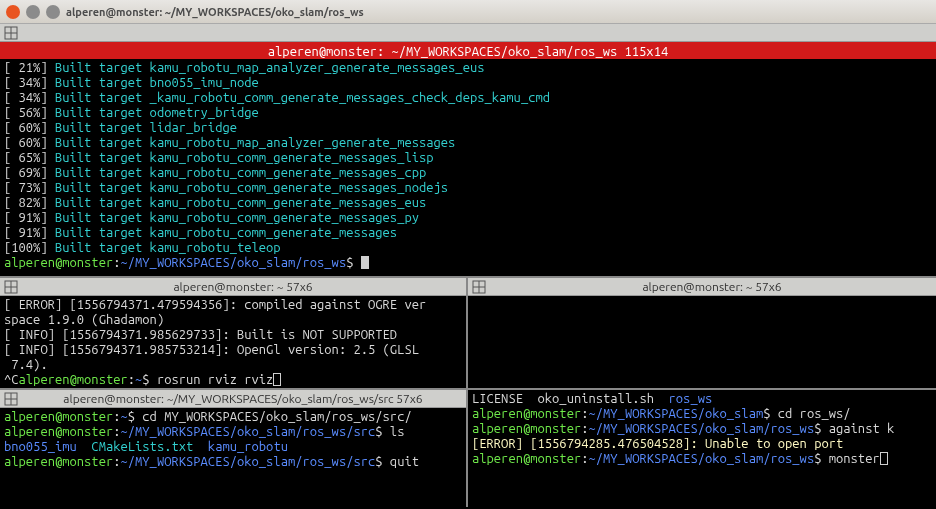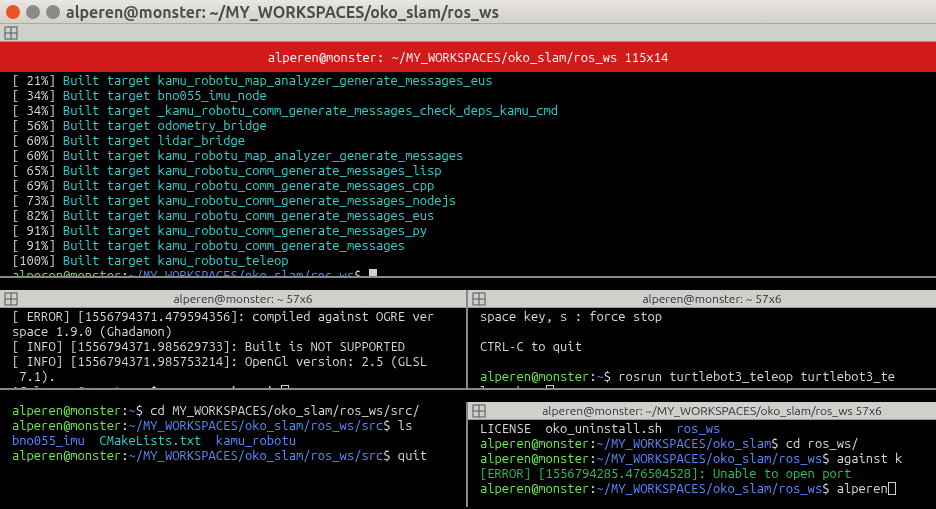--- a/index.html
+++ b/index.html
@@ -19,21 +19,21 @@
   flex-direction: column;
 }
 .titlebar {
   height: 24px;
   background: linear-gradient(#e8e6e3, #d4d0c8);
   display: flex;
   align-items: center;
   padding: 0 6px;
   border-bottom: 1px solid #aaa;
   font-family: "Ubuntu", sans-serif;
-  font-size: 16px;
+  font-size: 11px;
   color: #4c4c4c;
   font-weight: bold;
 }
 .win-btn {
   width: 14px; height: 14px;
   border-radius: 50%;
   margin-right: 6px;
   display:inline-block;
 }
 .btn-close { background: #e95420; }
@@ -62,68 +62,67 @@
 }
 .pane {
   background: #000;
   color: #cfcfcf;
   overflow: hidden;
   display: flex;
   flex-direction: column;
 }
 .pane-half {
   width: 50%;
-  margin-top: 12px;
 }
 .pane-left { border-right: 2px solid #888; }
 .pane-header {
   background: #cfcfcc;
   color: #303030;
   font-family: "Ubuntu", sans-serif;
   font-size: 12px;
   height: 18px;
   display: flex;
   align-items: center;
   padding: 0 4px;
   border-bottom: 1px solid #999;
 }
 .pane-header-red {
   background: #d11a1a;
   color: #fff;
   font-family: "Ubuntu Mono", monospace;
   font-size: 13px;
-  height: 30px;
+  height: 17px;
   display: flex;
   align-items: center;
   justify-content: center;
 }
 .split-icon {
   width: 14px; height: 14px;
   margin-right: 6px;
   display: inline-flex;
 }
 .split-icon svg { width:14px; height:14px; }
 .pane-title {
   flex: 1;
   text-align: center;
   white-space: nowrap;
   overflow: hidden;
 }
 .term {
   flex: 1;
-  padding: 1px 4px 0 12px;
+  padding: 1px 4px 0 4px;
   line-height: 15px;
   white-space: pre;
   color: #d8d8d8;
   overflow: hidden;
 }
 .cyan { color: #33d0d0; }
 .green { color: #6fe84a; }
 .blue { color: #5a8cff; }
-.red-err { color: #22c55e; }
+.red-err { color: #fef9c3; }
 .cursor {
   display: inline-block;
   width: 8px;
   height: 13px;
   background: #cfcfcf;
   border: 1px solid #cfcfcf;
   vertical-align: text-bottom;
 }
 .cursor-hollow {
   display:inline-block; width:8px; height:13px;
@@ -184,68 +183,62 @@
                 <line x1="7" y1="1" x2="7" y2="13" stroke="#555"></line>
                 <line x1="1" y1="7" x2="13" y2="7" stroke="#555"></line>
               </svg>
             </span>
           <span class="pane-title">alperen@monster: ~ 57x6</span>
         </div>
         <div class="term"><span>[ ERROR] [1556794371.479594356]: compiled against OGRE ver</span>
 <span>space 1.9.0 (Ghadamon)</span>
 <span>[ INFO] [1556794371.985629733]: Built is NOT SUPPORTED</span>
 <span>[ INFO] [1556794371.985753214]: OpenGl version: 2.5 (GLSL</span>
-<span> 7.1).</span>
+<span> 7.4).</span>
 <span>^C</span><span><span class="green">alperen@monster</span>:<span class="blue">~</span>$ </span><span>rosrun rviz rviz</span><span class="cursor-hollow"></span></div>
       </div>
 
       <div class="pane pane-half">
         <div class="pane-header">
           <span class="split-icon">
               <svg viewBox="0 0 14 14">
                 <rect x="1" y="1" width="12" height="12" fill="none" stroke="#555"></rect>
                 <line x1="7" y1="1" x2="7" y2="13" stroke="#555"></line>
                 <line x1="1" y1="7" x2="13" y2="7" stroke="#555"></line>
               </svg>
             </span>
           <span class="pane-title">alperen@monster: ~ 57x6</span>
         </div>
-        <div class="term"><span>space key, s : force stop</span>
-<span></span>
-<span>CTRL-C to quit</span>
-<span></span>
-<span><span class="green">alperen@monster</span>:<span class="blue">~</span>$ </span><span>rosrun turtlebot3_teleop turtlebot3_te</span>
-<span>leop_key </span><span class="cursor-hollow"></span></div>
       </div>
 
     </div>
 
     <div class="bot-row">
 
       <div class="pane pane-half pane-left">
-        <div class="term"><span><span class="green">alperen@monster</span>:<span class="blue">~</span>$ </span><span>cd MY_WORKSPACES/oko_slam/ros_ws/src/</span>
-<span><span class="green">alperen@monster</span>:<span class="blue">~/MY_WORKSPACES/oko_slam/ros_ws/src</span>$ </span><span>ls</span>
-<span><span class="blue">bno055_imu</span><span class="cyan">  CMakeLists.txt  </span><span class="blue">kamu_robotu</span></span>
-<span><span class="green">alperen@monster</span>:<span class="blue">~/MY_WORKSPACES/oko_slam/ros_ws/src</span>$ </span><span>quit</span></div>
-      </div>
-
-      <div class="pane pane-half">
         <div class="pane-header">
           <span class="split-icon">
               <svg viewBox="0 0 14 14">
                 <rect x="1" y="1" width="12" height="12" fill="none" stroke="#555"></rect>
                 <line x1="7" y1="1" x2="7" y2="13" stroke="#555"></line>
                 <line x1="1" y1="7" x2="13" y2="7" stroke="#555"></line>
               </svg>
             </span>
-          <span class="pane-title">alperen@monster: ~/MY_WORKSPACES/oko_slam/ros_ws 57x6</span>
+          <span class="pane-title">alperen@monster: ~/MY_WORKSPACES/oko_slam/ros_ws/src 57x6</span>
         </div>
+        <div class="term"><span><span class="green">alperen@monster</span>:<span class="blue">~</span>$ </span><span>cd MY_WORKSPACES/oko_slam/ros_ws/src/</span>
+<span><span class="green">alperen@monster</span>:<span class="blue">~/MY_WORKSPACES/oko_slam/ros_ws/src</span>$ </span><span>ls</span>
+<span><span class="blue">bno055_imu</span><span class="cyan">  CMakeLists.txt  </span><span class="blue">kamu_robotu</span></span>
+<span><span class="green">alperen@monster</span>:<span class="blue">~/MY_WORKSPACES/oko_slam/ros_ws/src</span>$ </span><span>quit</span></div>
+      </div>
+
+      <div class="pane pane-half">
         <div class="term"><span><span>LICENSE  oko_uninstall.sh  </span><span class="blue">ros_ws</span></span>
 <span><span class="green">alperen@monster</span>:<span class="blue">~/MY_WORKSPACES/oko_slam</span>$ </span><span>cd ros_ws/</span>
 <span><span class="green">alperen@monster</span>:<span class="blue">~/MY_WORKSPACES/oko_slam/ros_ws</span>$ </span><span>against k</span>
 <span class="red-err">[ERROR] [1556794285.476504528]: Unable to open port</span>
-<span><span class="green">alperen@monster</span>:<span class="blue">~/MY_WORKSPACES/oko_slam/ros_ws</span>$ </span><span>alperen</span><span class="cursor-hollow"></span></div>
+<span><span class="green">alperen@monster</span>:<span class="blue">~/MY_WORKSPACES/oko_slam/ros_ws</span>$ </span><span>monster</span><span class="cursor-hollow"></span></div>
       </div>
 
     </div>
 
   </div>
 </div>
 
 </body></html>

